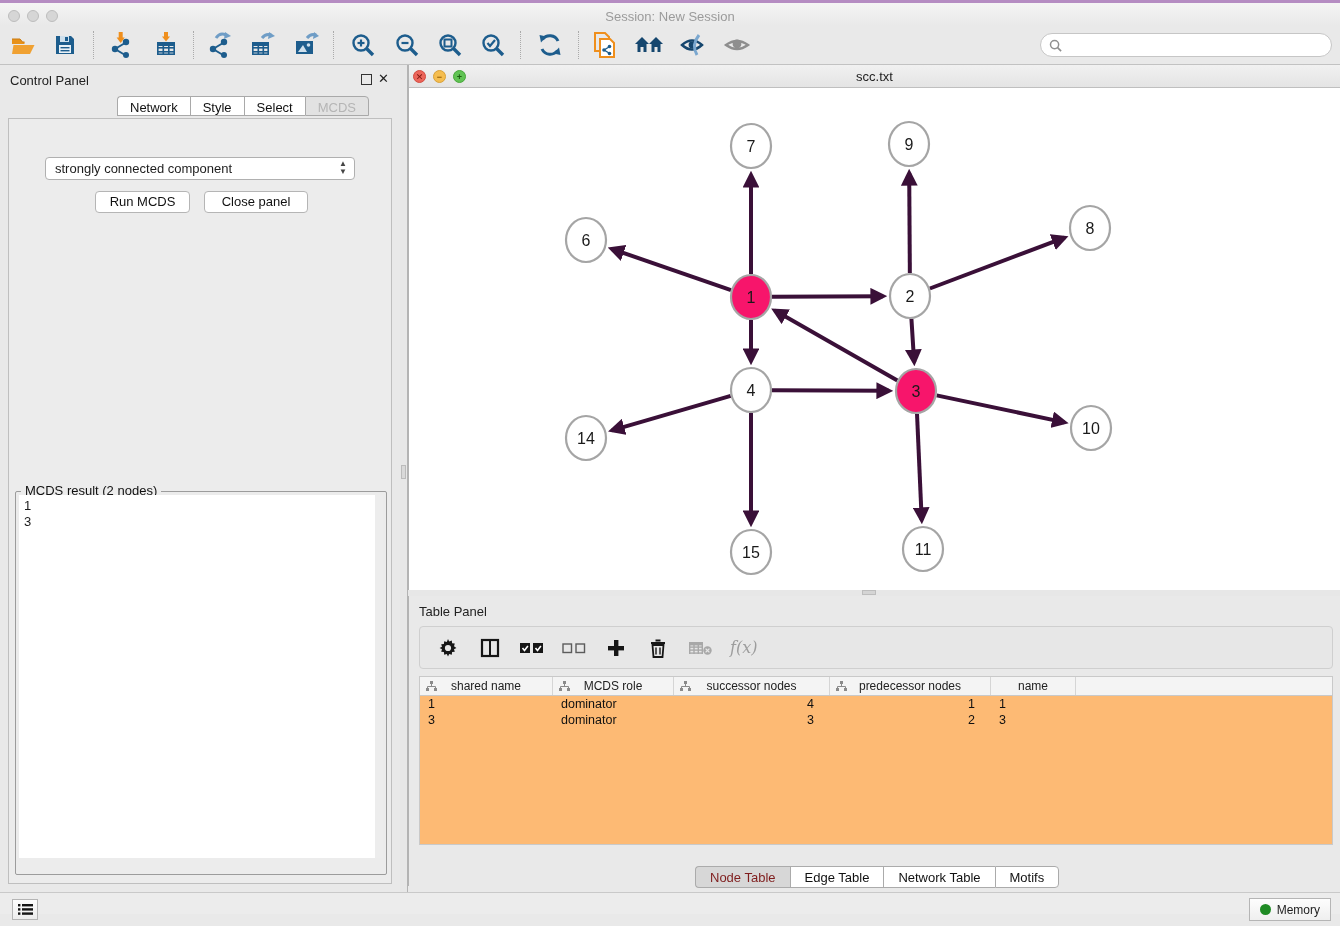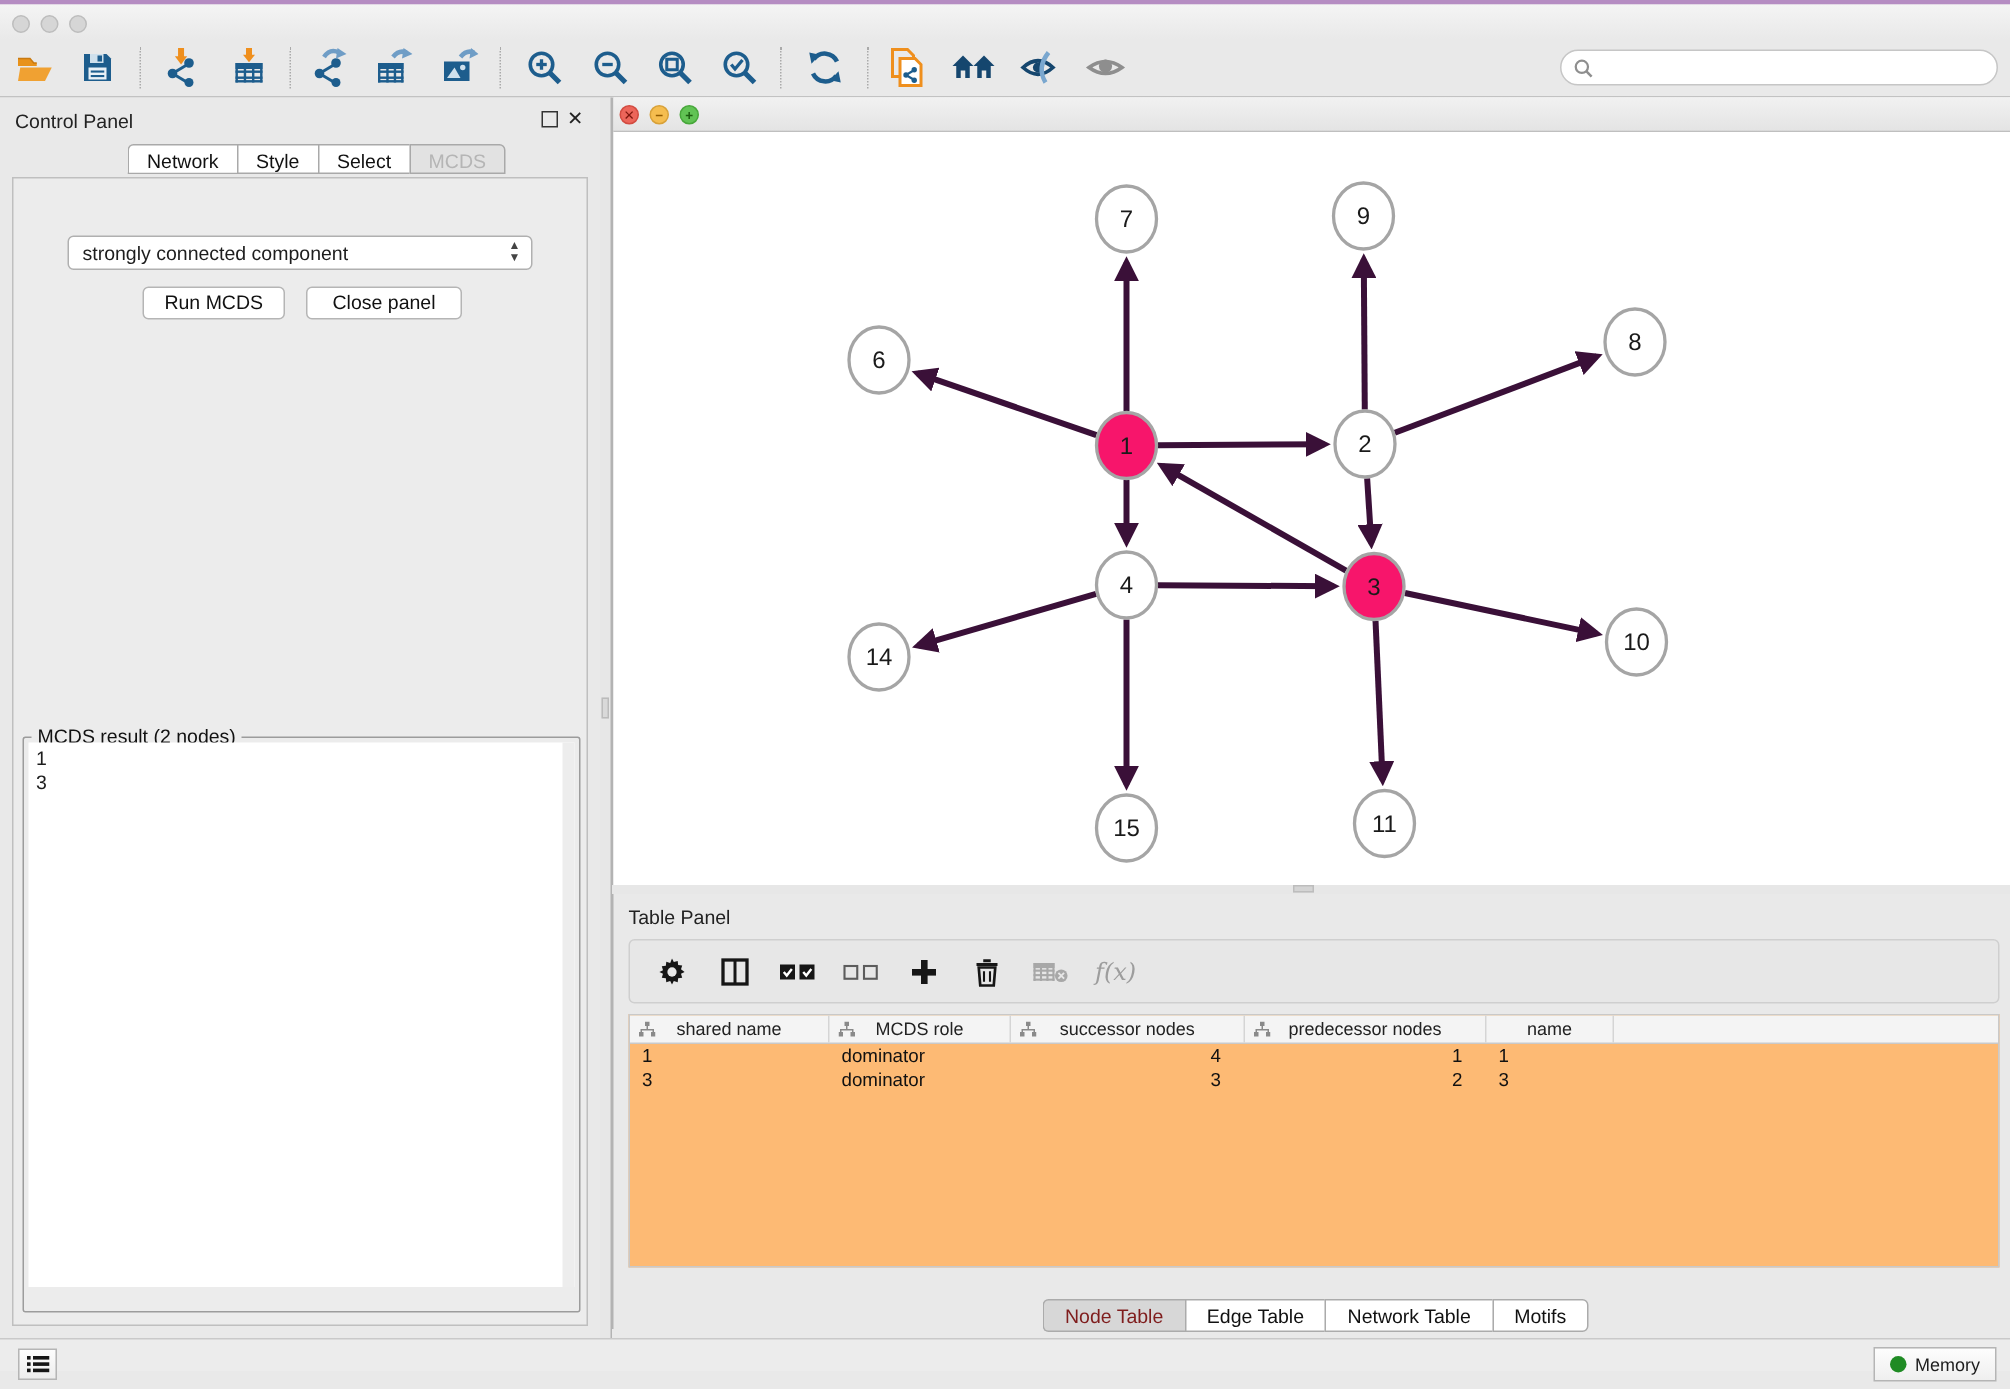--- a/index.html
+++ b/index.html
@@ -19,21 +19,21 @@
   .tsep { position:absolute; top:5px; width:0; height:28px; border-left:1px dotted #aaa; }
   .searchbox { position:absolute; left:1040px; top:7px; width:292px; height:24px; background:#fff; border:1px solid #c6c6c6; border-radius:12px; display:flex; align-items:center; padding:0 8px; }
   .searchbox input { border:none; outline:none; flex:1; font-size:12px; margin-left:5px; background:transparent; }
 
   
   .control-panel { position:absolute; left:0; top:65px; width:400px; height:827px; background:#e9e9e9; }
   .panel-head { position:absolute; left:0; top:0; width:100%; height:30px; }
   .panel-title { position:absolute; left:10px; top:8px; font-size:13px; color:#222; }
   .float-ic { position:absolute; top:9px; width:11px; height:11px; border:1.5px solid #333; }
   .close-ic { position:absolute; top:7px; font-size:13px; font-weight:bold; color:#222; line-height:14px; }
-  .cp-tabs { position:absolute; left:64px; top:31px; height:20px; display:flex;padding-left:21px; }
+  .cp-tabs { position:absolute; left:96px; top:31px; height:20px; display:flex;padding-left:21px; }
   .cp-tab { border:1px solid #a9a9a9; border-right:none; background:#fff; font-size:13px; padding:3px 12px 0 12px; text-align:center; color:#111; }
   .cp-tab:first-child { border-radius:4px 0 0 0; }
   .cp-tab.last { border-right:1px solid #a9a9a9; border-radius:0 4px 0 0; }
   .cp-tab.disabled { background:#e2e2e2; color:#b5b5b5; }
   .cp-body { position:absolute; left:8px; top:53px; width:384px; height:766px; background:#ececec; border:1px solid #bfbfbf; }
   .opt-label { position:absolute; left:0; top:16px; width:100%; text-align:center; font-size:13px; color:#111; }
   .dropdown { position:absolute; left:36px; top:38px; width:310px; height:23px; background:#fff; border:1px solid #b0b0b0; border-radius:4px; font-size:13px; display:flex; align-items:center; padding-left:9px; }
   .dd-arrows { position:absolute; right:7px; top:2px; display:flex; flex-direction:column; line-height:8px; font-size:8px; color:#444; }
   .btn { position:absolute; top:72px; height:22px; background:#fff; border:1px solid #b5b5b5; border-radius:4px; font-size:13px; text-align:center; line-height:20px; color:#111; }
   .result-group { position:absolute; left:6px; top:372px; width:372px; height:384px; border:1px solid #9c9c9c; border-radius:2px; }
@@ -81,20 +81,21 @@
 </head>
 <body>
 
 <div class="screen">
 
   <div class="purple-strip"></div>
   <div class="titlebar">
     <div class="tl-dot" style="left:8px"></div>
     <div class="tl-dot" style="left:27px"></div>
     <div class="tl-dot" style="left:46px"></div>
+    <div class="win-title">Session: New Session</div>
   </div>
 
   <div class="toolbar">
     <div class="tbtn" style="left:5px">
       <svg width="28" height="24" viewBox="0 0 28 24">
           <path d="M2 6 h8 l2.5 3 h2 v2 H2 z" fill="#e8921a"></path>
           <path d="M3.5 12 h21 l-4.5 9 h-18 z" fill="#f0a132"></path>
           <path d="M2 6 h8 l2.5 3 h2" fill="none" stroke="#c97a10" stroke-width="1"></path>
         </svg>
     </div>
@@ -301,20 +302,21 @@
 
   <div class="vsplit">
       <div class="handle"></div>
     </div>
 
   <div class="net-window">
     <div class="net-titlebar">
       <div class="light" style="left:4px;  background:#ec655a; border:1px solid #d24b40; color:#7d150d;">✕</div>
       <div class="light" style="left:24px; background:#f5bd4f; border:1px solid #d8a138; color:#925b00;">−</div>
       <div class="light" style="left:44px; background:#61c354; border:1px solid #47a73a; color:#1c5e10;">+</div>
+      <div class="net-title">scc.txt</div>
     </div>
     <div class="net-canvas">
       <svg id="graph-svg" width="932" height="502">
           <defs>
             <marker id="ah" viewBox="0 0 10 10" refX="7.5" refY="5" markerWidth="4.2" markerHeight="4.2" orient="auto">
               <path d="M0,0 L10,5 L0,10 z" fill="#3a1038"></path>
             </marker>
           </defs>
           <line x1="342" y1="186" x2="342" y2="87" stroke="#3a1038" stroke-width="4" marker-end="url(#ah)"></line>
           <line x1="321.97364715186046" y1="202.0818053797336" x2="202.69749408094773" y2="160.87731613705466" stroke="#3a1038" stroke-width="4" marker-end="url(#ah)"></line>

